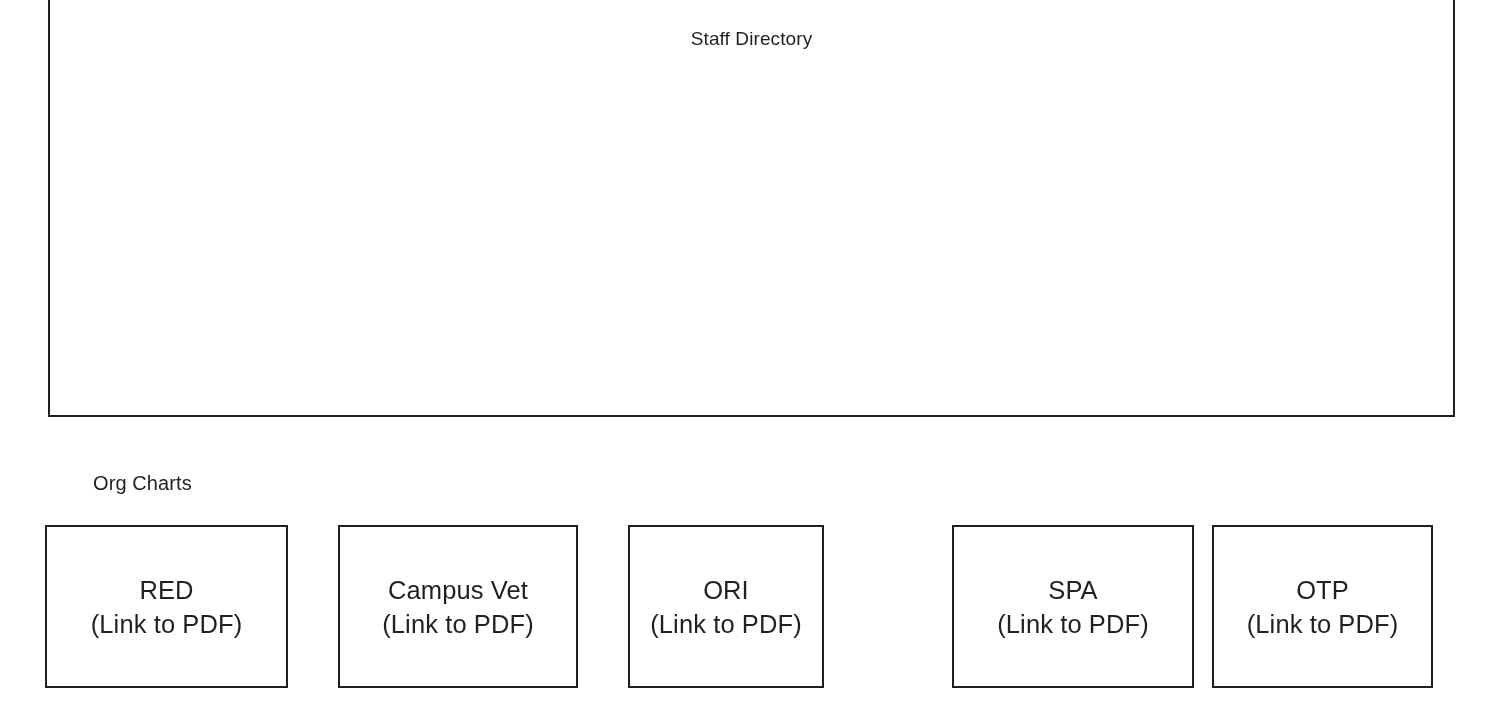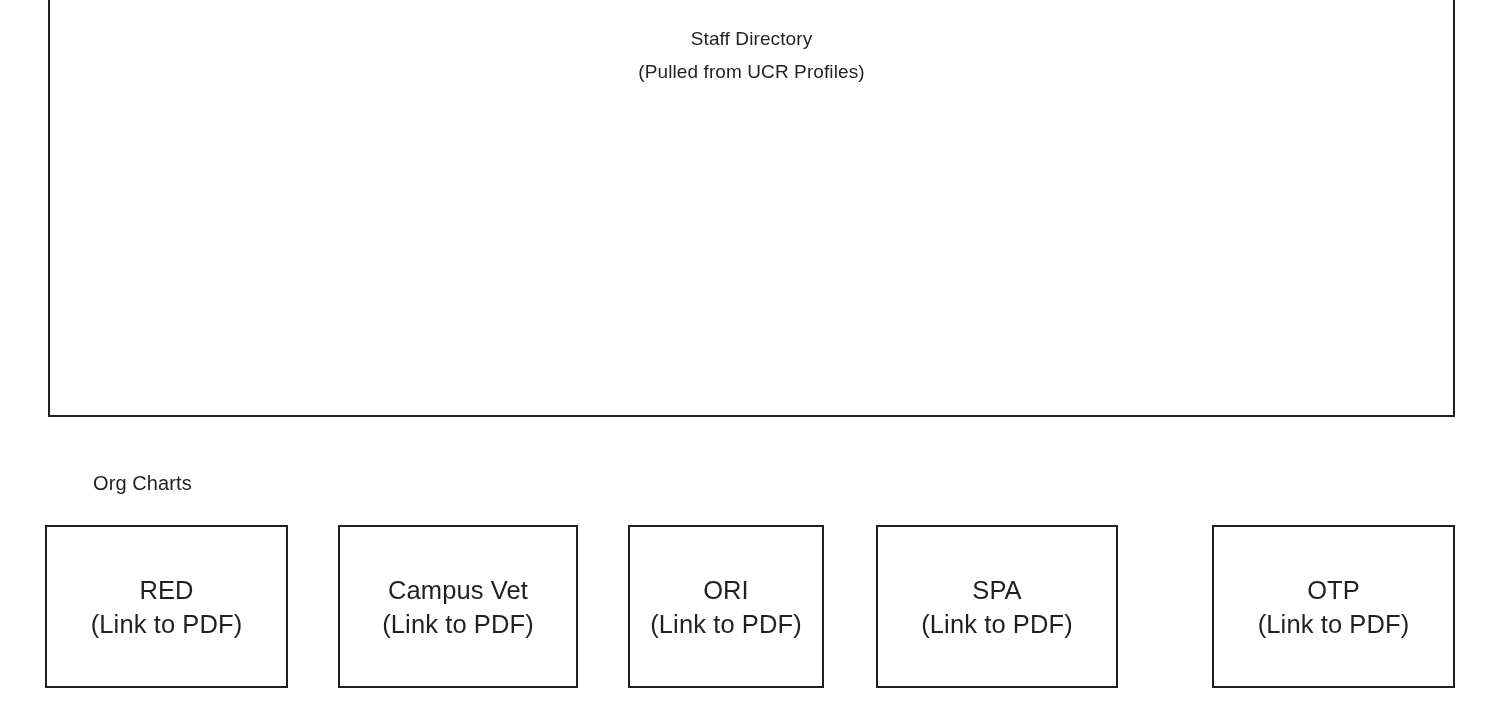--- a/index.html
+++ b/index.html
@@ -84,30 +84,29 @@
   }
   .org-chart-box .box-title,
   .org-chart-box .box-sub {
     display: block;
     white-space: nowrap;
   }
   
   #org-chart-box-0 { left: 45px;   width: 243px; }
   #org-chart-box-1 { left: 338px;  width: 240px; }
   #org-chart-box-2 { left: 628px;  width: 196px; }
-  #org-chart-box-3 { left: 876px;  width: 242px; }
-  #org-chart-box-4 { left: 1212px; width: 243px; }
+  #org-chart-box-3 { left: 952px;  width: 242px; }
+  #org-chart-box-4 { left: 1212px; width: 221px; }
 </style>
 </head>
 <body>
 
 <div id="staff-directory-panel">
   <div id="staff-directory-heading">
     <span class="line">Staff Directory</span>
-    <span class="line">(Pulled from UCR Profiles)</span>
   </div>
 </div>
 
 <div id="org-charts-label">Org Charts</div>
 
 <div id="org-charts-row">
 
   <div class="org-chart-box" id="org-chart-box-0">
     <span class="box-title">RED</span>
     <span class="box-sub">(Link to PDF)</span>

